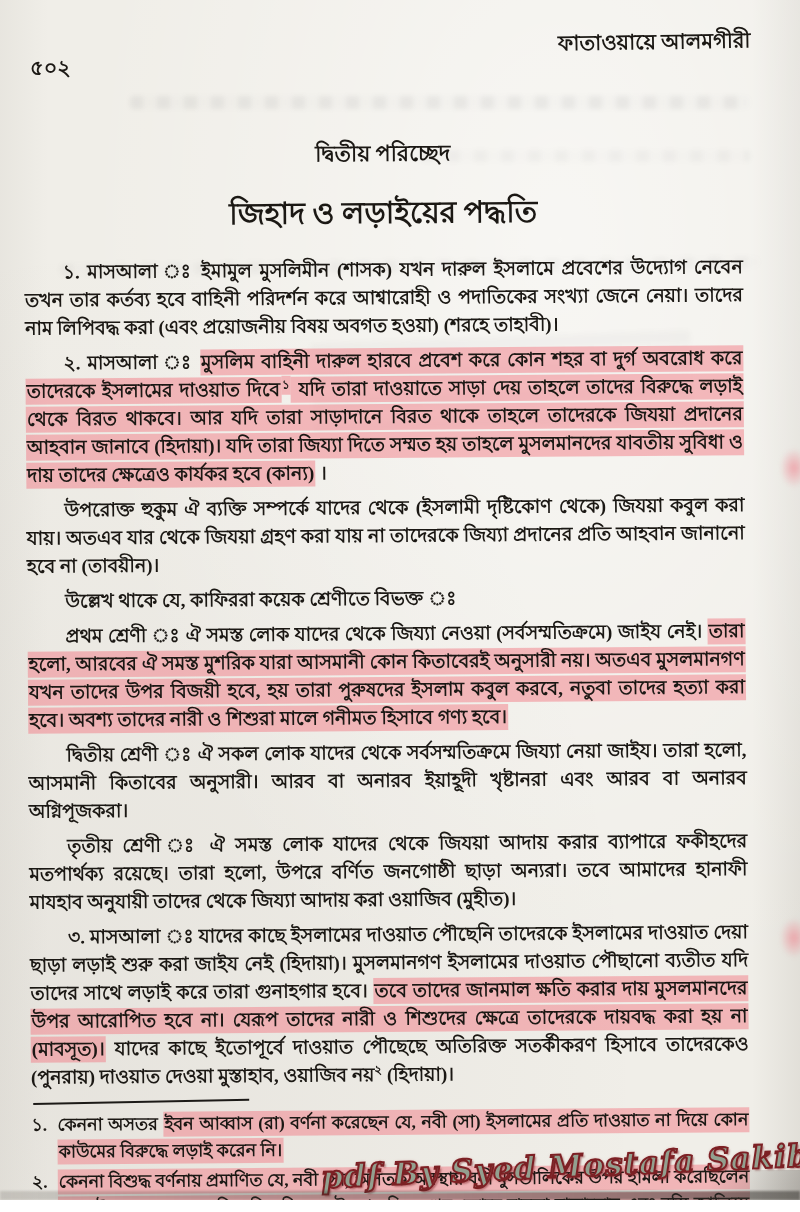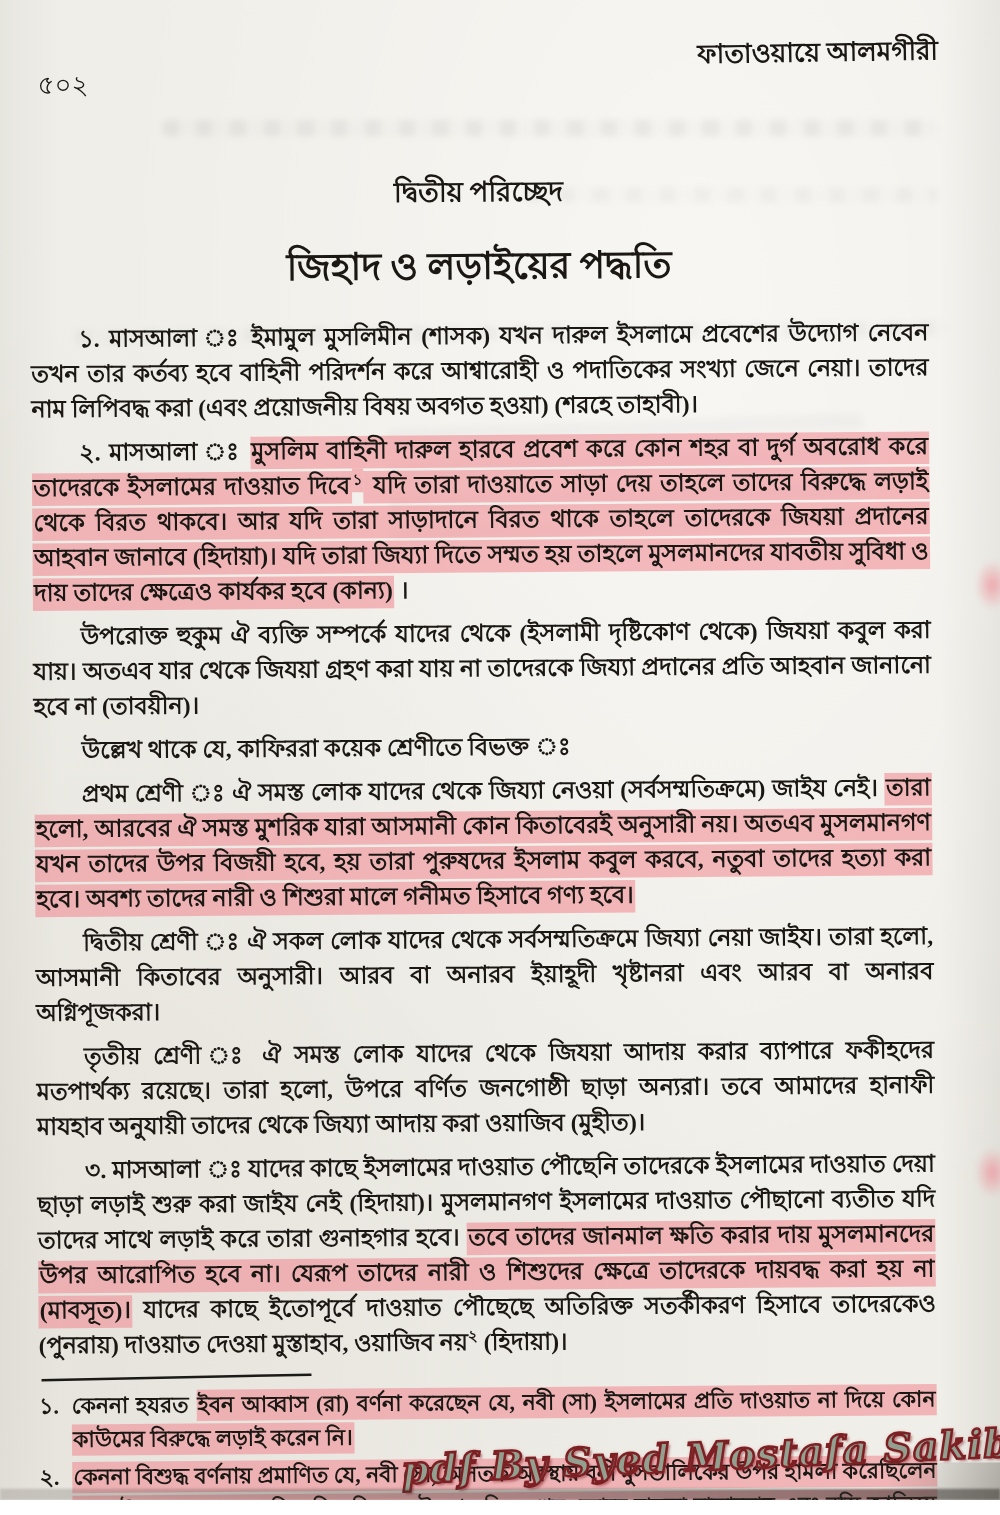--- a/index.html
+++ b/index.html
@@ -7,21 +7,21 @@
        font-family:"Liberation Serif","DejaVu Serif",serif;}
   .sheet{position:relative;width:800px;height:1200px;overflow:hidden;
          background:#f0eee8;
          background-image:
            radial-gradient(ellipse at 70% 20%, rgba(255,255,255,.5), rgba(0,0,0,0) 60%),
            radial-gradient(ellipse at 10% 90%, rgba(120,110,100,.08), rgba(0,0,0,0) 55%),
            linear-gradient(to right, rgba(120,115,105,.07), rgba(0,0,0,0) 6%, rgba(0,0,0,0) 94%, rgba(120,115,105,.12));
          color:#1b1814;}
   .book-title{position:absolute;top:26px;right:50px;font-size:21px;font-weight:700;
               transform:rotate(-0.9deg);}
-  .page-number{position:absolute;top:52px;left:30px;font-size:21px;font-weight:400;}
+  .page-number{position:absolute;top:52px;left:30px;font-size:21px;font-weight:700;}
   .content{position:absolute;top:136px;left:28px;width:718px;transform:rotate(-0.45deg);}
   .chapter-heading{text-align:center;font-size:22px;font-weight:700;margin:0 0 16px 0;}
   .section-title{text-align:center;font-size:30px;font-weight:700;margin:0 0 16px 0;}
   .para{margin:0 0 7px 0;font-size:19px;line-height:28px;text-align:justify;
         text-indent:38px;font-weight:600;}
   .lbl{font-weight:700;}
   .hl{background-color:rgba(241,128,138,.52);padding:2px 1px 3px 1px;
       box-decoration-break:clone;-webkit-box-decoration-break:clone;}
   sup{font-size:12px;line-height:0;font-weight:700;}
   .footnote-sep{width:216px;border:none;border-top:2.5px solid #1c1a17;
@@ -75,21 +75,21 @@
         <p class="para"><span class="lbl">দ্বিতীয় শ্রেণী ঃ </span><span class="">ঐ সকল লোক যাদের থেকে সর্বসম্মতিক্রমে জিয্যা নেয়া জাইয। তারা হলো, আসমানী কিতাবের অনুসারী। আরব বা অনারব ইয়াহূদী খৃষ্টানরা এবং আরব বা অনারব অগ্নিপূজকরা।</span></p>
         <p class="para"><span class="lbl">তৃতীয় শ্রেণী ঃ </span><span class="">ঐ সমস্ত লোক যাদের থেকে জিযয়া আদায় করার ব্যাপারে ফকীহদের মতপার্থক্য রয়েছে। তারা হলো, উপরে বর্ণিত জনগোষ্ঠী ছাড়া অন্যরা। তবে আমাদের হানাফী মাযহাব অনুযায়ী তাদের থেকে জিয্যা আদায় করা ওয়াজিব (মুহীত)।</span></p>
         <p class="para"><span class="lbl">৩. মাসআলা ঃ </span><span class="">যাদের কাছে ইসলামের দাওয়াত পৌছেনি তাদেরকে ইসলামের দাওয়াত দেয়া ছাড়া লড়াই শুরু করা জাইয নেই (হিদায়া)। মুসলমানগণ ইসলামের দাওয়াত পৌছানো ব্যতীত যদি তাদের সাথে লড়াই করে তারা গুনাহগার হবে। </span><span class="hl">তবে তাদের জানমাল ক্ষতি করার দায় মুসলমানদের উপর আরোপিত হবে না। যেরূপ তাদের নারী ও শিশুদের ক্ষেত্রে তাদেরকে দায়বদ্ধ করা হয় না (মাবসূত)।</span><span class=""> যাদের কাছে ইতোপূর্বে দাওয়াত পৌছেছে অতিরিক্ত সতর্কীকরণ হিসাবে তাদেরকেও (পুনরায়) দাওয়াত দেওয়া মুস্তাহাব, ওয়াজিব নয়</span><sup class="">২</sup><span class=""> (হিদায়া)।</span></p>
       </div>
 
     <hr class="footnote-sep">
 
     <div>
         <div class="footnote">
           <span class="fn-marker">১.</span>
-          <span class="fn-text"><span class="">কেননা হযরত </span><span class="hl">ইবন আব্বাস (রা) বর্ণনা করেছেন যে, নবী (সা) ইসলামের প্রতি দাওয়াত না দিয়ে কোন কাউমের বিরুদ্ধে লড়াই করেন নি।</span></span>
+          <span class="fn-text"><span class="">কেননা অসতর </span><span class="hl">ইবন আব্বাস (রা) বর্ণনা করেছেন যে, নবী (সা) ইসলামের প্রতি দাওয়াত না দিয়ে কোন কাউমের বিরুদ্ধে লড়াই করেন নি।</span></span>
         </div>
         <div class="footnote">
           <span class="fn-marker">২.</span>
           <span class="fn-text"><span class="hl">কেননা বিশুদ্ধ বর্ণনায় প্রমাণিত যে, নবী (সা) অসতর্ক অবস্থায় বনী মুসতালিকের উপর হামলা করেছিলেন এবং উসামা (রা)-কে দায়িত্ব দিয়েছিলেন উবনা বস্তিতে খুব জোরে হামলা চালানোর এবং বস্তি জ্বালিয়ে দেয়ার আর অসতর্ক হানা কখনো দাওয়াত দিয়ে হয় না।</span></span>
         </div>
       </div>
   </div>
 
   <div class="watermark">pdf By Syed Mostafa Sakib</div>
 

